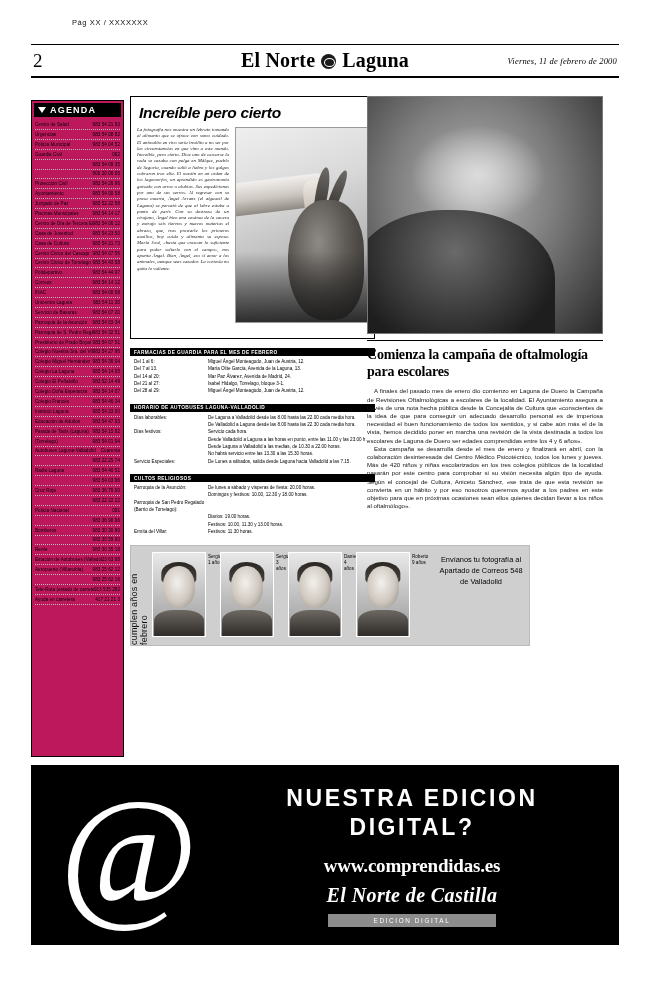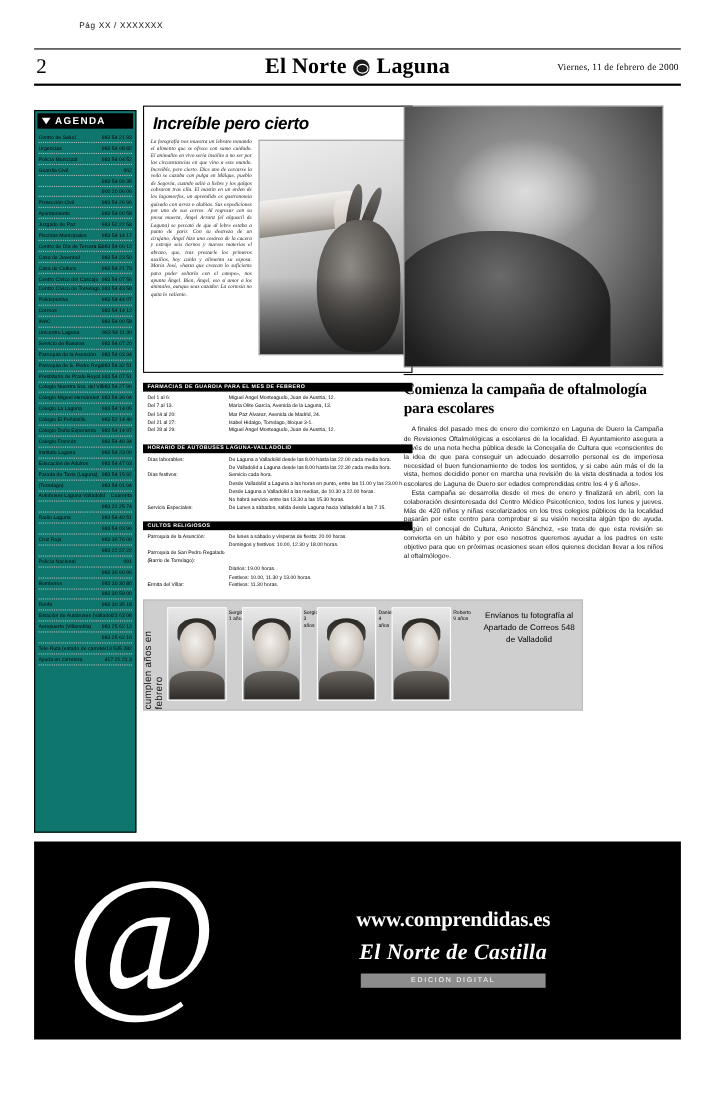--- a/index.html
+++ b/index.html
@@ -35,31 +35,31 @@
   }
   .mast-globe {
     display:inline-block; width:15px; height:15px; border-radius:50%;
     background:#1a1a1a; position:relative; top:1px;
   }
   .mast-globe::after{
     content:""; position:absolute; left:3px; top:4px; width:9px; height:7px;
     border-radius:50%; border:1.2px solid #fff;
   }
   .mast-date {
-    font-family:"Liberation Serif", serif; font-size:8.5px;
+    font-family:"Liberation Serif", serif; font-style:italic; font-size:8.5px;
     padding-right:2px; letter-spacing:.2px;
   }
 
   
   .body-area { position:absolute; left:31px; top:96px; width:588px; height:660px; }
 
   
   .agenda {
     position:absolute; left:0; top:4px; width:93px; height:657px;
-    border:0.8px solid #000; background:#0f766e;
+    border:0.8px solid #000; background:#be185d;
   }
   .agenda-head {
     background:#000; color:#fff; height:14px; margin:2px 2px 0 2px;
     display:flex; align-items:center; gap:4px; padding-left:4px;
   }
   .agenda-caret { width:0;height:0;border-left:4px solid transparent;border-right:4px solid transparent;border-top:6px solid #fff; }
   .agenda-head-label { font-size:9px; font-weight:700; letter-spacing:1.2px; }
   .agenda-list { padding:4px 3px 2px 3px; }
   .agenda-row {
     display:flex; justify-content:space-between; align-items:baseline;
@@ -627,19 +627,20 @@
         <p>A finales del pasado mes de enero dio comienzo en Laguna de Duero la Campaña de Revisiones Oftalmológicas a escolares de la localidad. El Ayuntamiento asegura a través de una nota hecha pública desde la Concejalía de Cultura que «conscientes de la idea de que para conseguir un adecuado desarrollo personal es de imperiosa necesidad el buen funcionamiento de todos los sentidos, y si cabe aún más el de la vista, hemos decidido poner en marcha una revisión de la vista destinada a todos los escolares de Laguna de Duero ser edades comprendidas entre los 4 y 6 años».</p>
         <p>Esta campaña se desarrolla desde el mes de enero y finalizará en abril, con la colaboración desinteresada del Centro Médico Psicotécnico, todos los lunes y jueves. Más de 420 niños y niñas escolarizados en los tres colegios públicos de la localidad pasarán por este centro para comprobar si su visión necesita algún tipo de ayuda. Según el concejal de Cultura, Aniceto Sánchez, «se trata de que esta revisión se convierta en un hábito y por eso nosotros queremos ayudar a los padres en este objetivo para que en próximas ocasiones sean ellos quienes decidan llevar a los niños al oftalmólogo».</p>
       </div>
     </section>
 
   </div>
 
   <div class="ad">
     <div class="ad-at">@</div>
     <div class="ad-right">
+      <div class="ad-l2">NUESTRA EDICION DIGITAL?</div>
       <div class="ad-url">www.comprendidas.es</div>
       <div class="ad-brand">El Norte de Castilla</div>
       <div class="ad-chip">EDICION DIGITAL</div>
     </div>
   </div>
 
 </div>
 
 </body></html>

